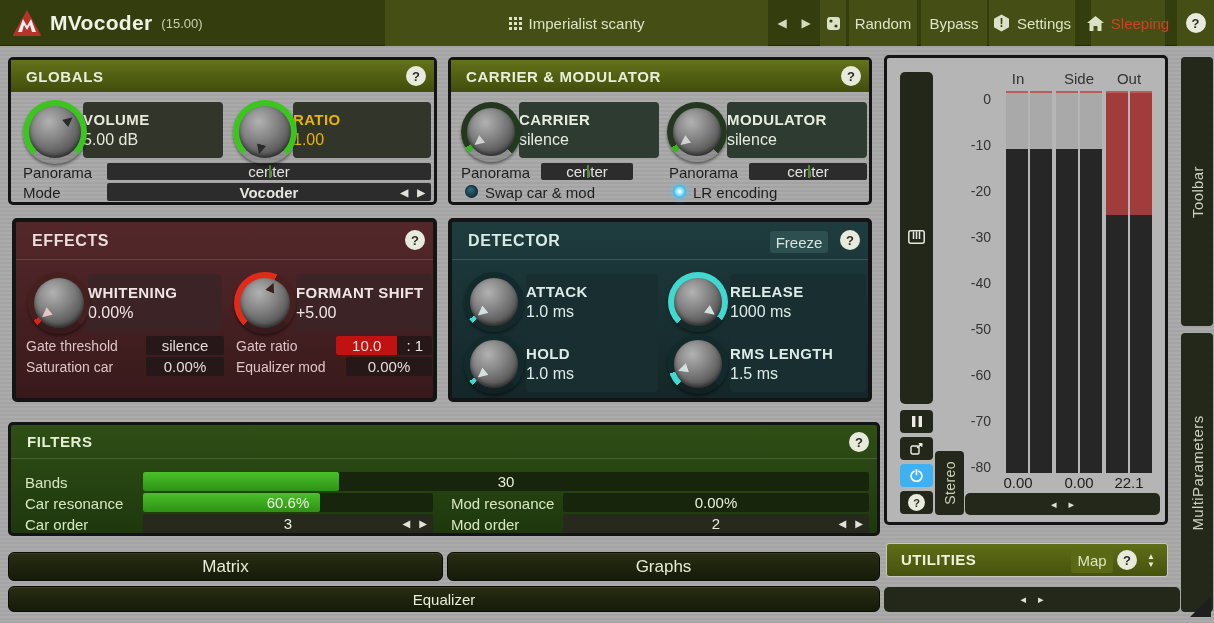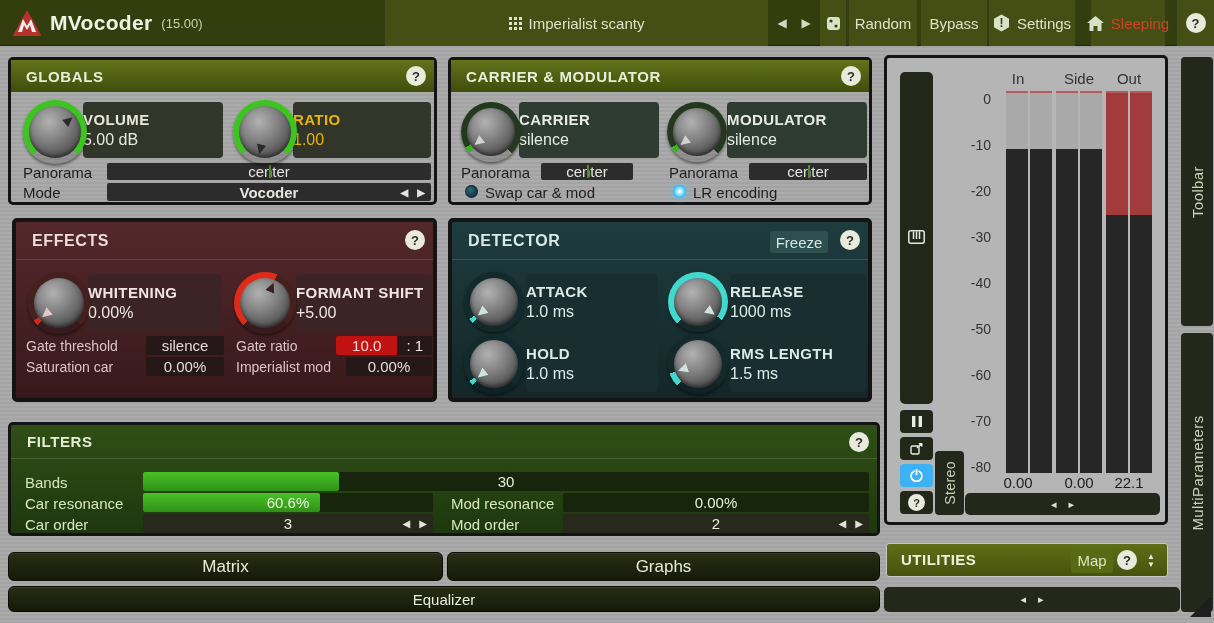--- a/index.html
+++ b/index.html
@@ -276,21 +276,21 @@
     </div>
     <span class="erowlab" style="left:220px;top:116px">Gate ratio</span>
     <div class="ebar" style="left:320px;top:114px;width:96px;height:19px;overflow:hidden">
       <span class="ratio-red">10.0</span>
       <span class="ratio-suffix">: 1</span>
     </div>
     <span class="erowlab" style="left:10px;top:137px">Saturation car</span>
     <div class="ebar" style="left:130px;top:135px;width:78px;height:19px">
       <span>0.00%</span>
     </div>
-    <span class="erowlab" style="left:220px;top:137px">Imperialist mod</span>
+    <span class="erowlab" style="left:220px;top:137px">Equalizer mod</span>
     <div class="ebar" style="left:330px;top:135px;width:86px;height:19px">
       <span>0.00%</span>
     </div>
   </div>
 
   <div class="panel panel-detector" style="left:448px;top:218px;width:424px;height:184px;border-width:4px">
     <div class="dhead" style="color:#d9e9e4">
       <span class="ptxt">DETECTOR</span>
       <div class="freeze-btn" style="right:40px;top:9px;width:58px;height:22px">
         <span>Freeze</span>

